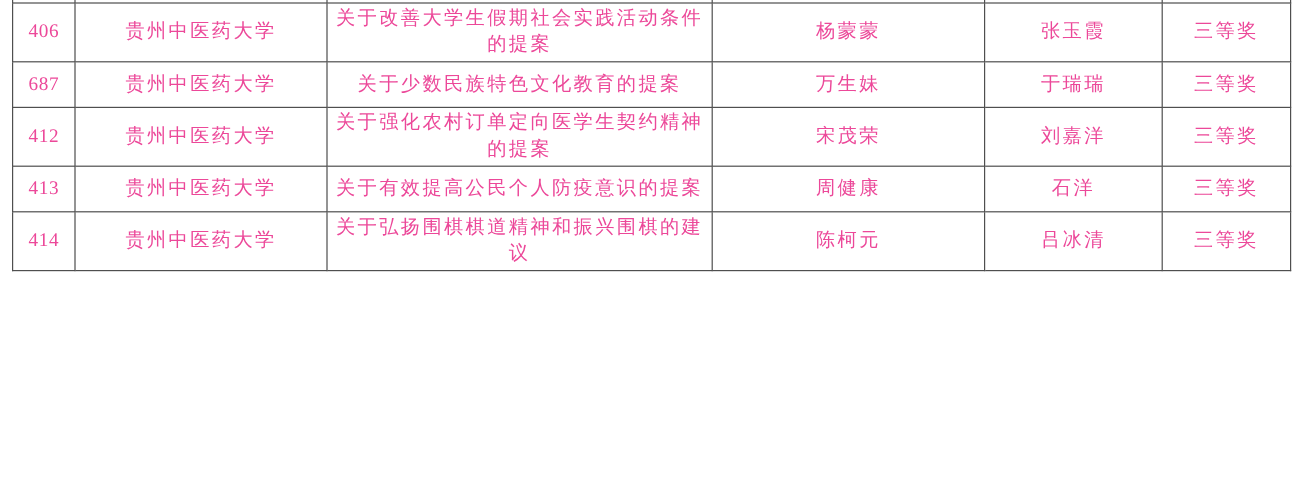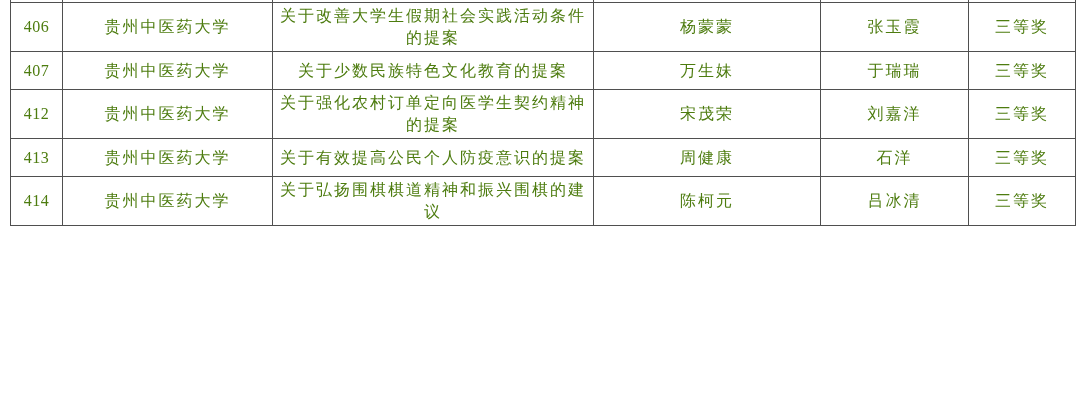--- a/index.html
+++ b/index.html
@@ -7,21 +7,21 @@
     padding: 0;
     background: #ffffff;
   }
   #screen {
     position: relative;
     width: 1080px;
     height: 402px;
     overflow: hidden;
     background: #ffffff;
     font-family: "Liberation Serif", "DejaVu Serif", serif;
-    color: #4d7c0f;
+    color: #ec4899;
   }
   table.award-table {
     position: absolute;
     left: 10px;
     top: -38px;
     width: 1065px;
     border-collapse: collapse;
     table-layout: fixed;
   }
   table.award-table td {
@@ -60,21 +60,21 @@
       </tr>
       <tr style="height:47px">
         <td class="c-num">406</td>
         <td class="c-zh">贵州中医药大学</td>
         <td class="c-zh">关于改善大学生假期社会实践活动条件的提案</td>
         <td class="c-zh">杨蒙蒙</td>
         <td class="c-zh">张玉霞</td>
         <td class="c-zh">三等奖</td>
       </tr>
       <tr style="height:38px">
-        <td class="c-num">407</td>
+        <td class="c-num">687</td>
         <td class="c-zh">贵州中医药大学</td>
         <td class="c-zh">关于少数民族特色文化教育的提案</td>
         <td class="c-zh">万生妹</td>
         <td class="c-zh">于瑞瑞</td>
         <td class="c-zh">三等奖</td>
       </tr>
       <tr style="height:45px">
         <td class="c-num">412</td>
         <td class="c-zh">贵州中医药大学</td>
         <td class="c-zh">关于强化农村订单定向医学生契约精神的提案</td>

